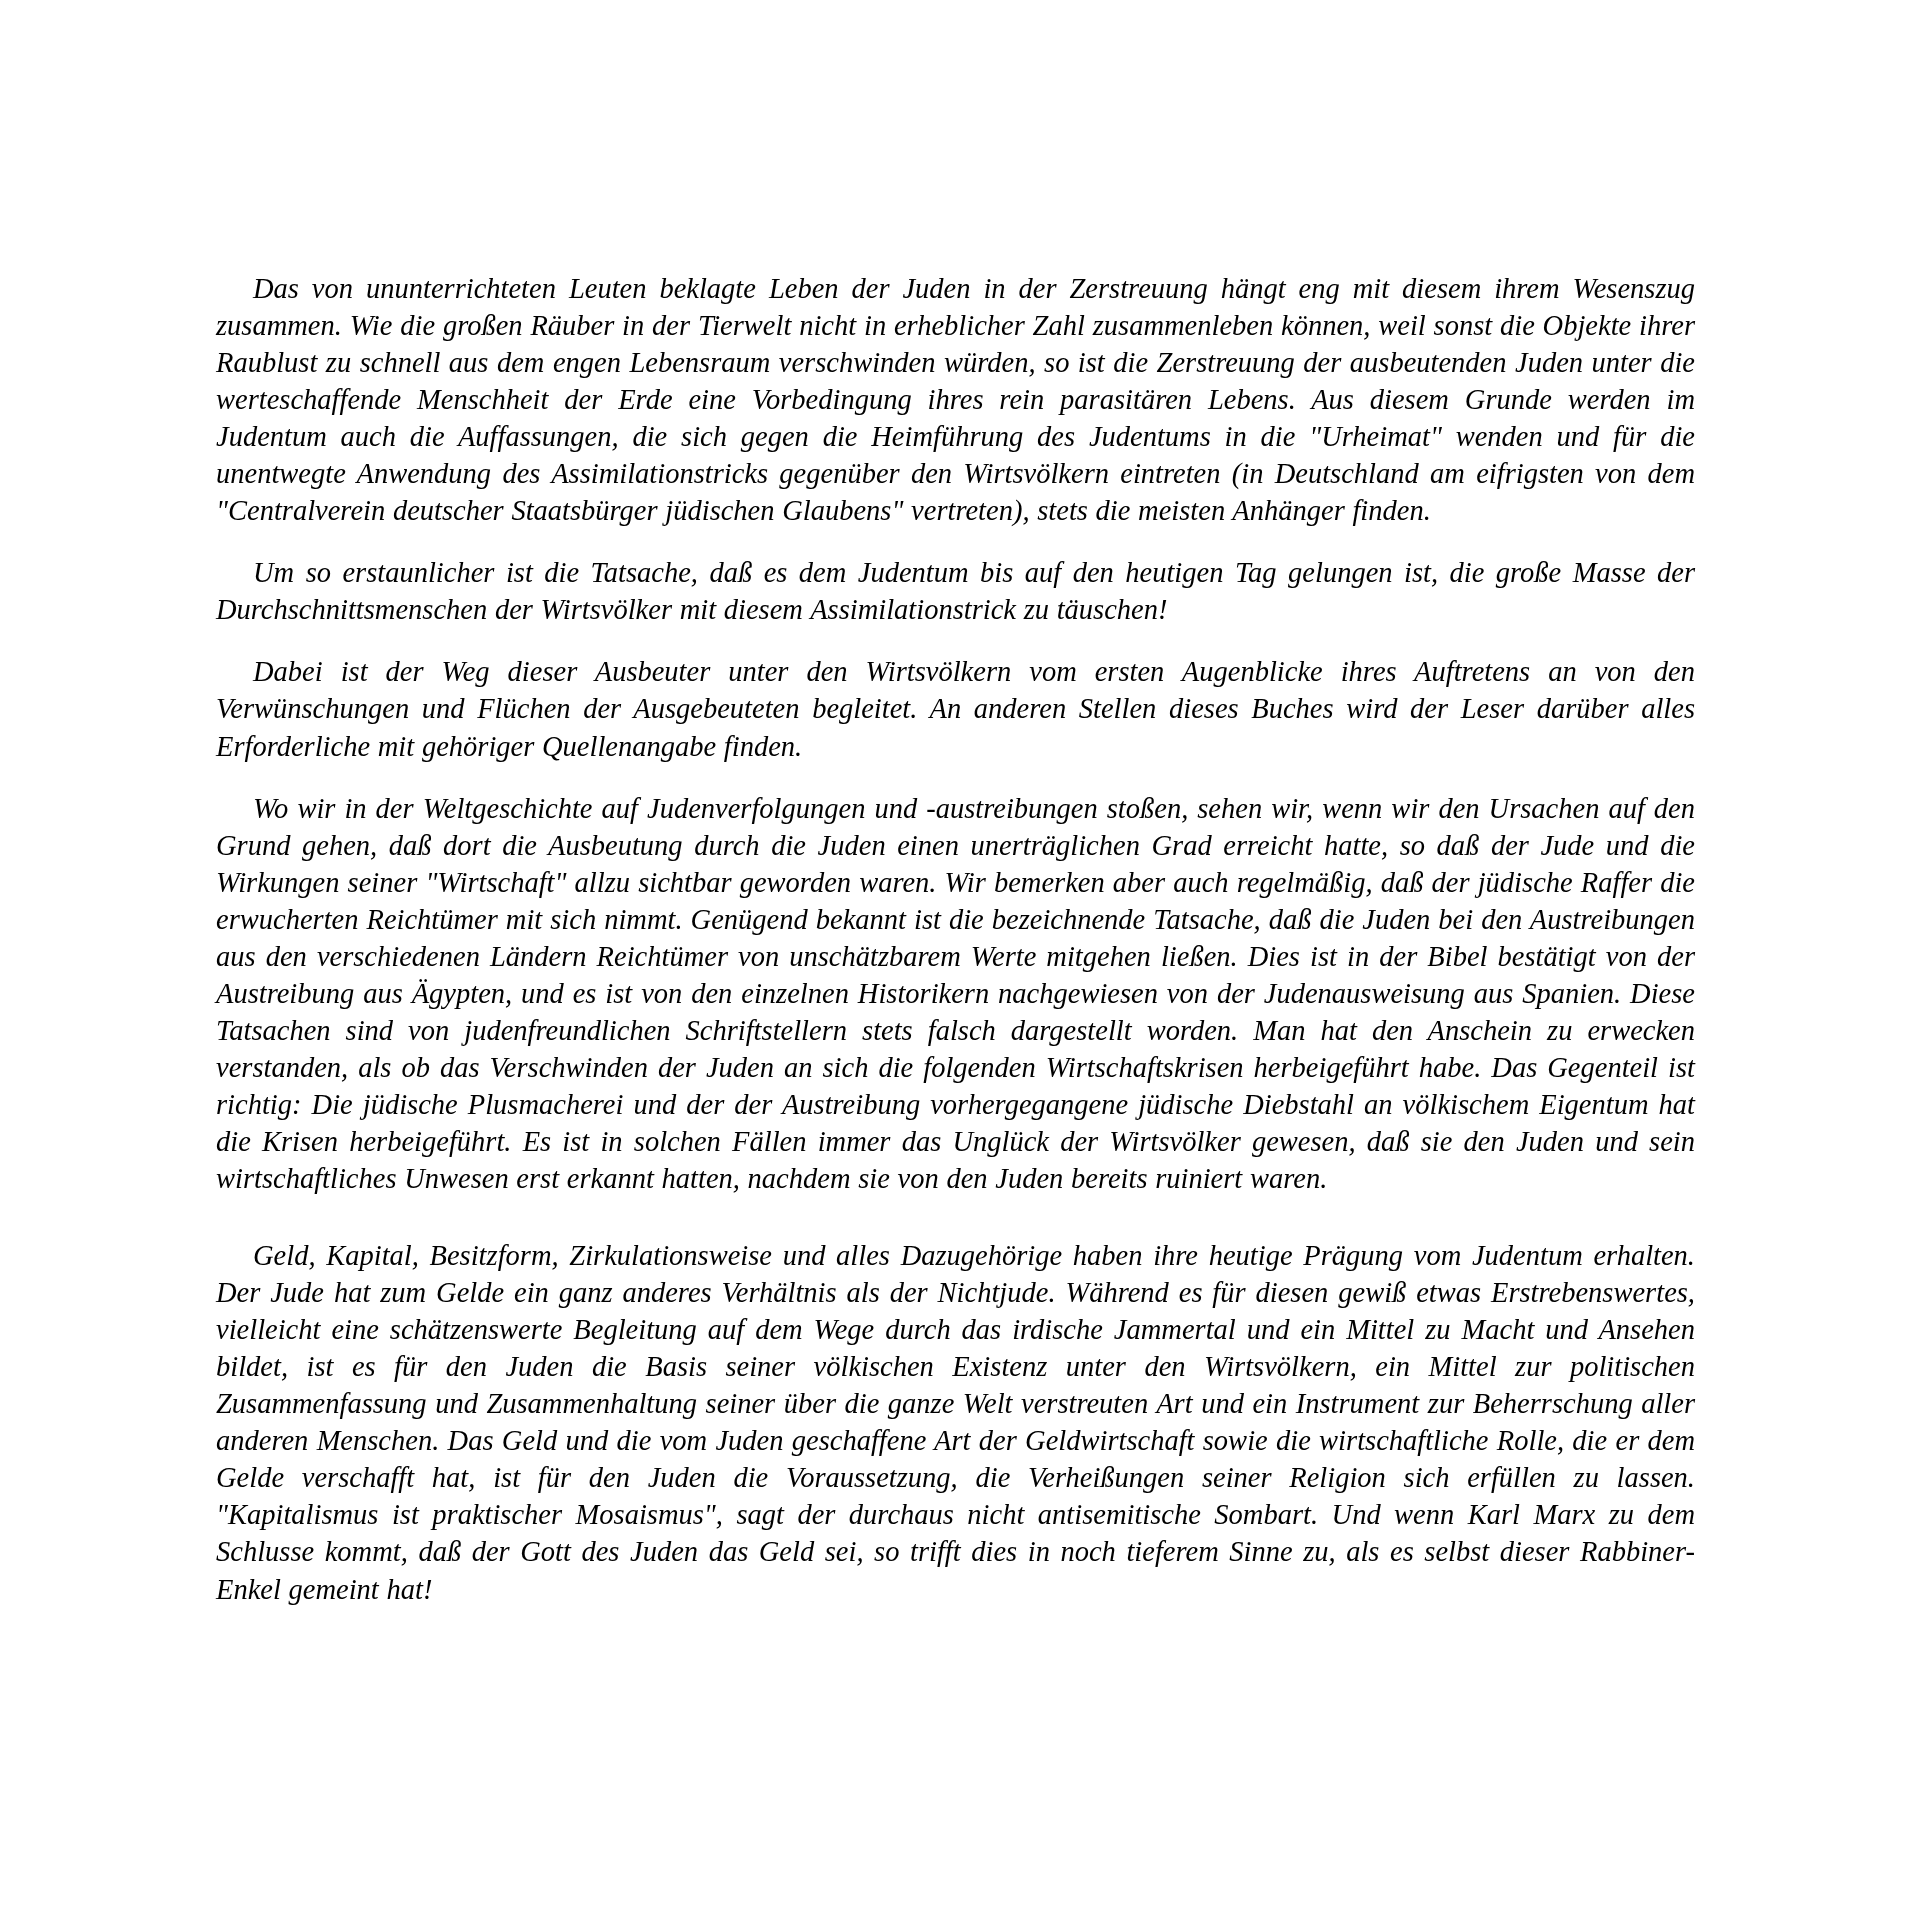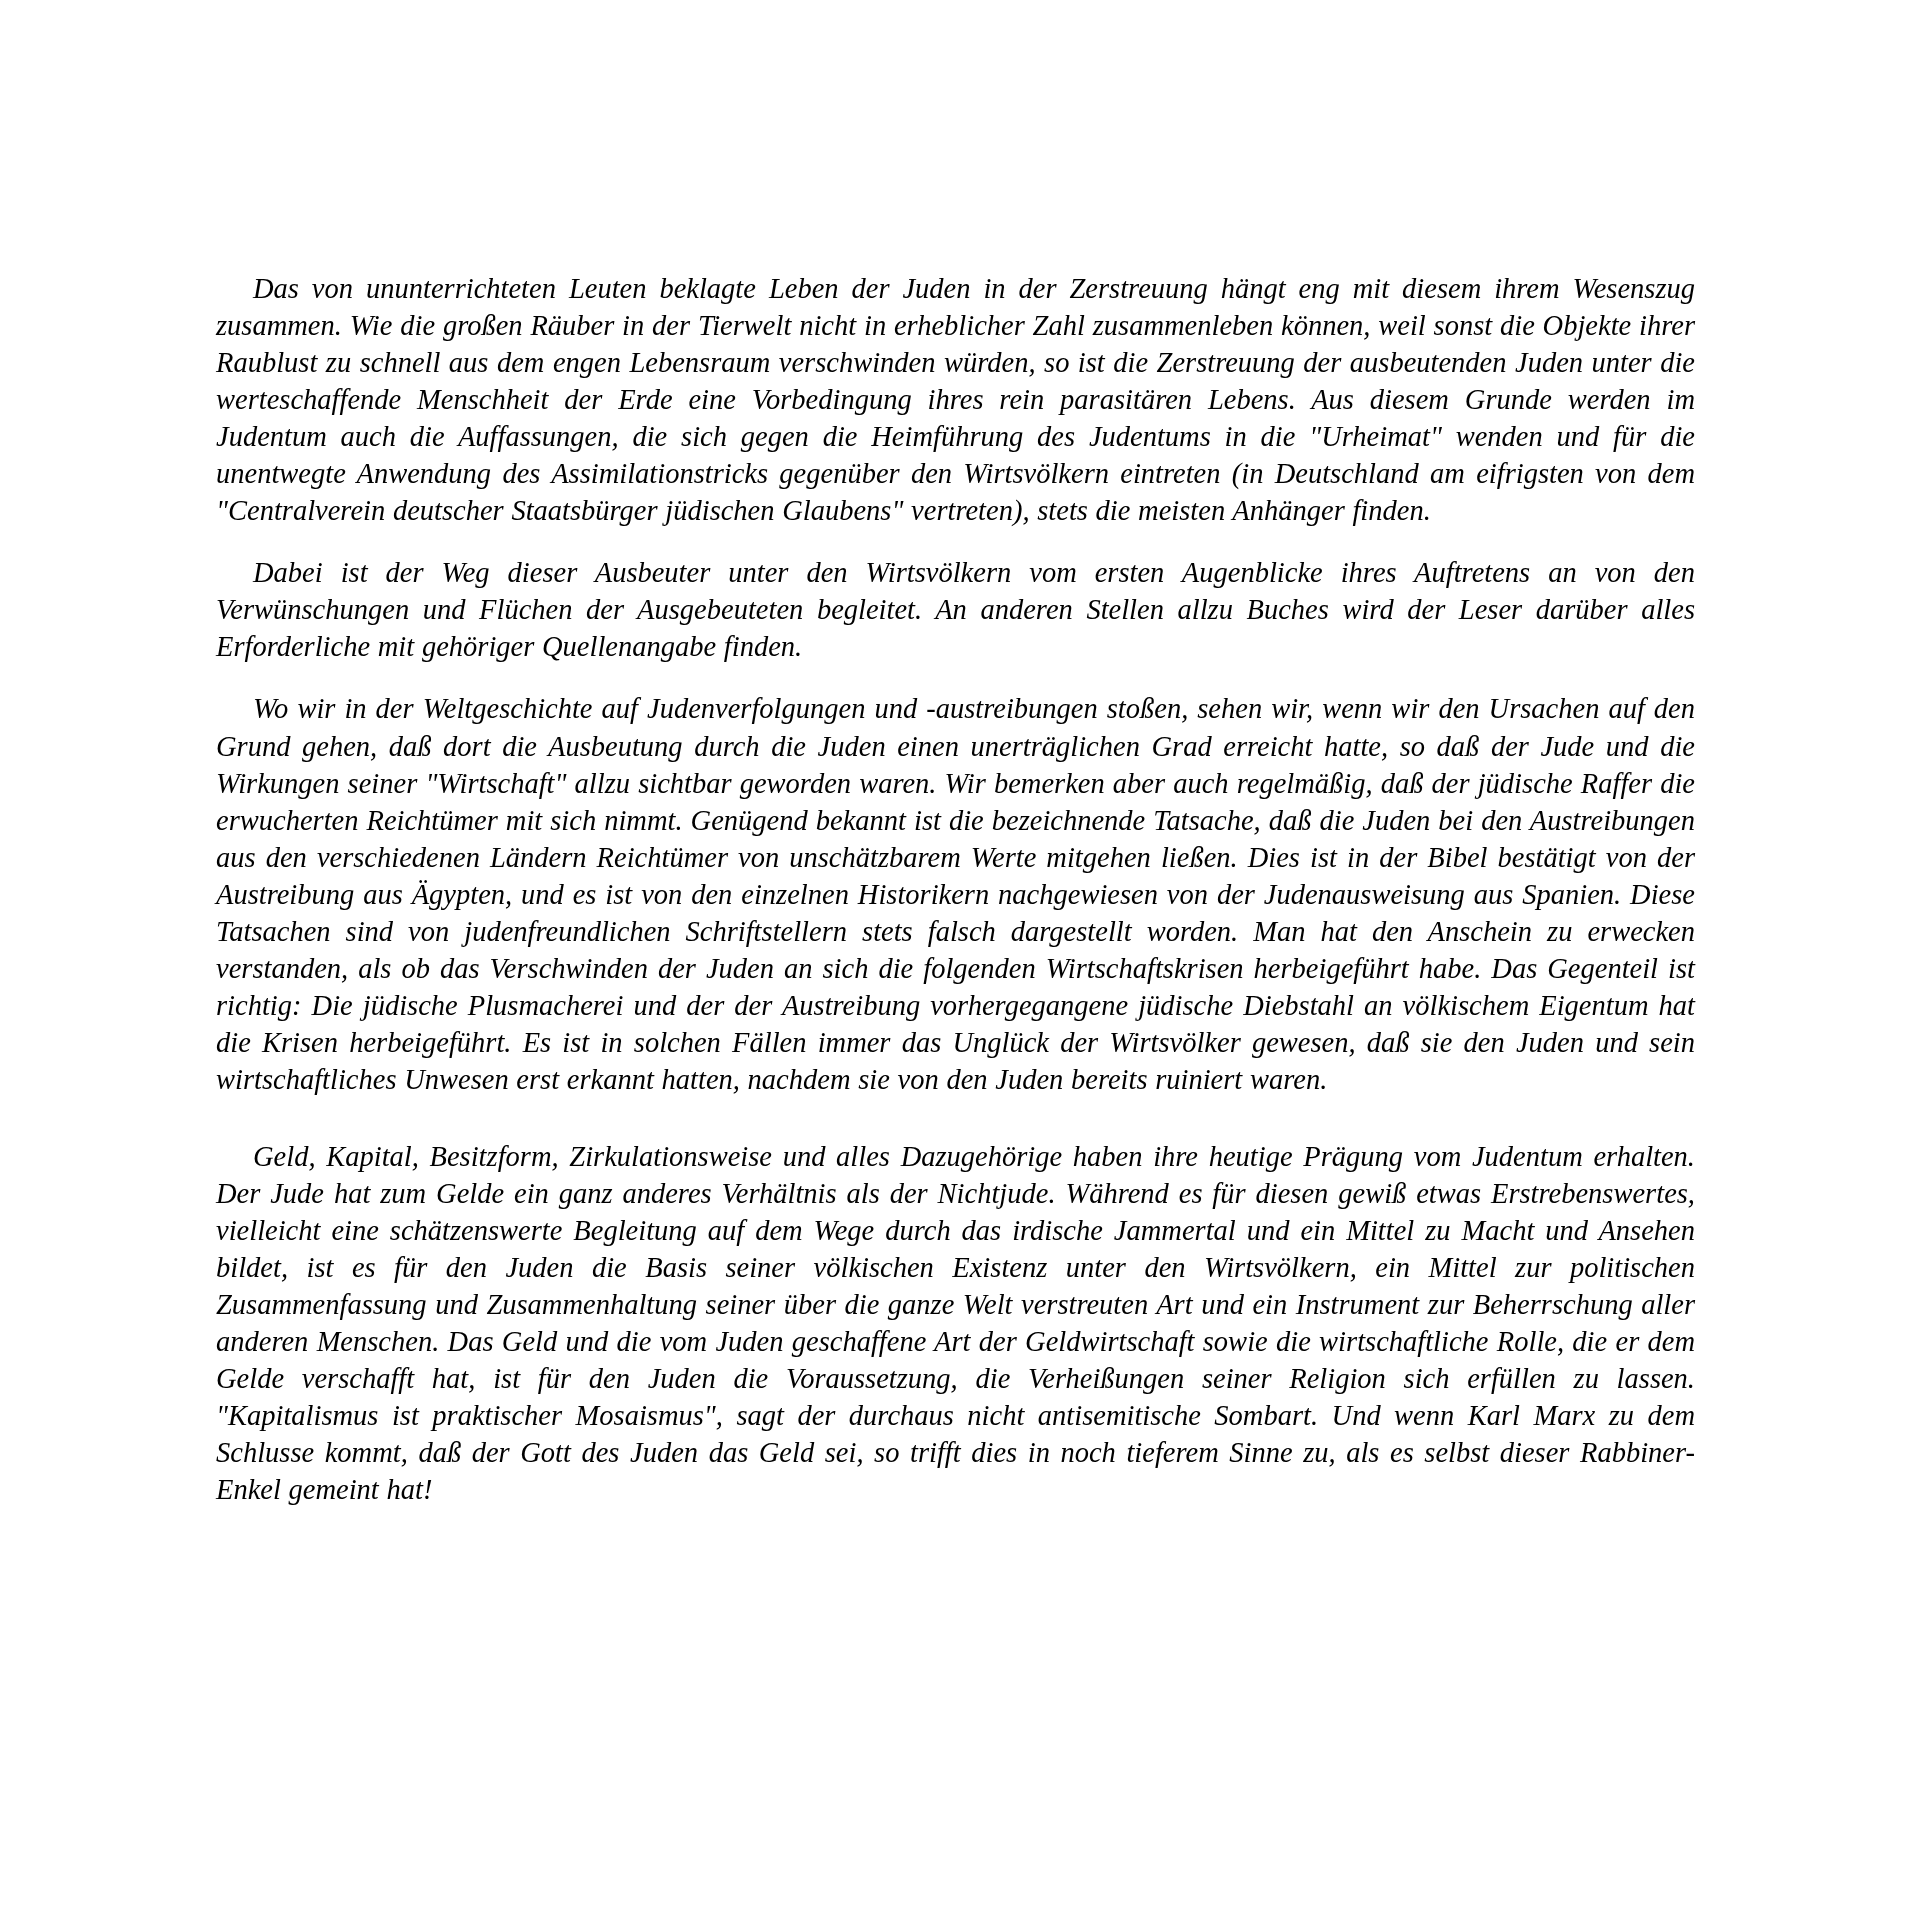--- a/index.html
+++ b/index.html
@@ -37,19 +37,20 @@
     margin-bottom: 0;
     margin-top: 40px;
   }
 </style>
 </head>
 <body>
 
 <div class="page">
   <div class="content">
     <p class="para">Das von ununterrichteten Leuten beklagte Leben der Juden in der Zerstreuung hängt eng mit diesem ihrem Wesenszug zusammen. Wie die großen Räuber in der Tierwelt nicht in erheblicher Zahl zusammenleben können, weil sonst die Objekte ihrer Raublust zu schnell aus dem engen Lebensraum verschwinden würden, so ist die Zerstreuung der ausbeutenden Juden unter die werteschaffende Menschheit der Erde eine Vorbedingung ihres rein parasitären Lebens. Aus diesem Grunde werden im Judentum auch die Auffassungen, die sich gegen die Heimführung des Judentums in die "Urheimat" wenden und für die unentwegte Anwendung des Assimilationstricks gegenüber den Wirtsvölkern eintreten (in Deutschland am eifrigsten von dem "Centralverein deutscher Staatsbürger jüdischen Glaubens" vertreten), stets die meisten Anhänger finden.</p>
-    <p class="para">Dabei ist der Weg dieser Ausbeuter unter den Wirtsvölkern vom ersten Augenblicke ihres Auftretens an von den Verwünschungen und Flüchen der Ausgebeuteten begleitet. An anderen Stellen allzu Buches wird der Leser darüber alles Erforderliche mit gehöriger Quellenangabe finden.</p>
+    <p class="para">Um so erstaunlicher ist die Tatsache, daß es dem Judentum bis auf den heutigen Tag gelungen ist, die große Masse der Durchschnittsmenschen der Wirtsvölker mit diesem Assimilationstrick zu täuschen!</p>
+    <p class="para">Dabei ist der Weg dieser Ausbeuter unter den Wirtsvölkern vom ersten Augenblicke ihres Auftretens an von den Verwünschungen und Flüchen der Ausgebeuteten begleitet. An anderen Stellen dieses Buches wird der Leser darüber alles Erforderliche mit gehöriger Quellenangabe finden.</p>
     <p class="para">Wo wir in der Weltgeschichte auf Judenverfolgungen und -austreibungen stoßen, sehen wir, wenn wir den Ursachen auf den Grund gehen, daß dort die Ausbeutung durch die Juden einen unerträglichen Grad erreicht hatte, so daß der Jude und die Wirkungen seiner "Wirtschaft" allzu sichtbar geworden waren. Wir bemerken aber auch regelmäßig, daß der jüdische Raffer die erwucherten Reichtümer mit sich nimmt. Genügend bekannt ist die bezeichnende Tatsache, daß die Juden bei den Austreibungen aus den verschiedenen Ländern Reichtümer von unschätzbarem Werte mitgehen ließen. Dies ist in der Bibel bestätigt von der Austreibung aus Ägypten, und es ist von den einzelnen Historikern nachgewiesen von der Judenausweisung aus Spanien. Diese Tatsachen sind von judenfreundlichen Schriftstellern stets falsch dargestellt worden. Man hat den Anschein zu erwecken verstanden, als ob das Verschwinden der Juden an sich die folgenden Wirtschaftskrisen herbeigeführt habe. Das Gegenteil ist richtig: Die jüdische Plusmacherei und der der Austreibung vorhergegangene jüdische Diebstahl an völkischem Eigentum hat die Krisen herbeigeführt. Es ist in solchen Fällen immer das Unglück der Wirtsvölker gewesen, daß sie den Juden und sein wirtschaftliches Unwesen erst erkannt hatten, nachdem sie von den Juden bereits ruiniert waren.</p>
     <p class="para">Geld, Kapital, Besitzform, Zirkulationsweise und alles Dazugehörige haben ihre heutige Prägung vom Judentum erhalten. Der Jude hat zum Gelde ein ganz anderes Verhältnis als der Nichtjude. Während es für diesen gewiß etwas Erstrebenswertes, vielleicht eine schätzenswerte Begleitung auf dem Wege durch das irdische Jammertal und ein Mittel zu Macht und Ansehen bildet, ist es für den Juden die Basis seiner völkischen Existenz unter den Wirtsvölkern, ein Mittel zur politischen Zusammenfassung und Zusammenhaltung seiner über die ganze Welt verstreuten Art und ein Instrument zur Beherrschung aller anderen Menschen. Das Geld und die vom Juden geschaffene Art der Geldwirtschaft sowie die wirtschaftliche Rolle, die er dem Gelde verschafft hat, ist für den Juden die Voraussetzung, die Verheißungen seiner Religion sich erfüllen zu lassen. "Kapitalismus ist praktischer Mosaismus", sagt der durchaus nicht antisemitische Sombart. Und wenn Karl Marx zu dem Schlusse kommt, daß der Gott des Juden das Geld sei, so trifft dies in noch tieferem Sinne zu, als es selbst dieser Rabbiner-Enkel gemeint hat!</p>
   </div>
 
 </div>
 
 
 </body></html>

